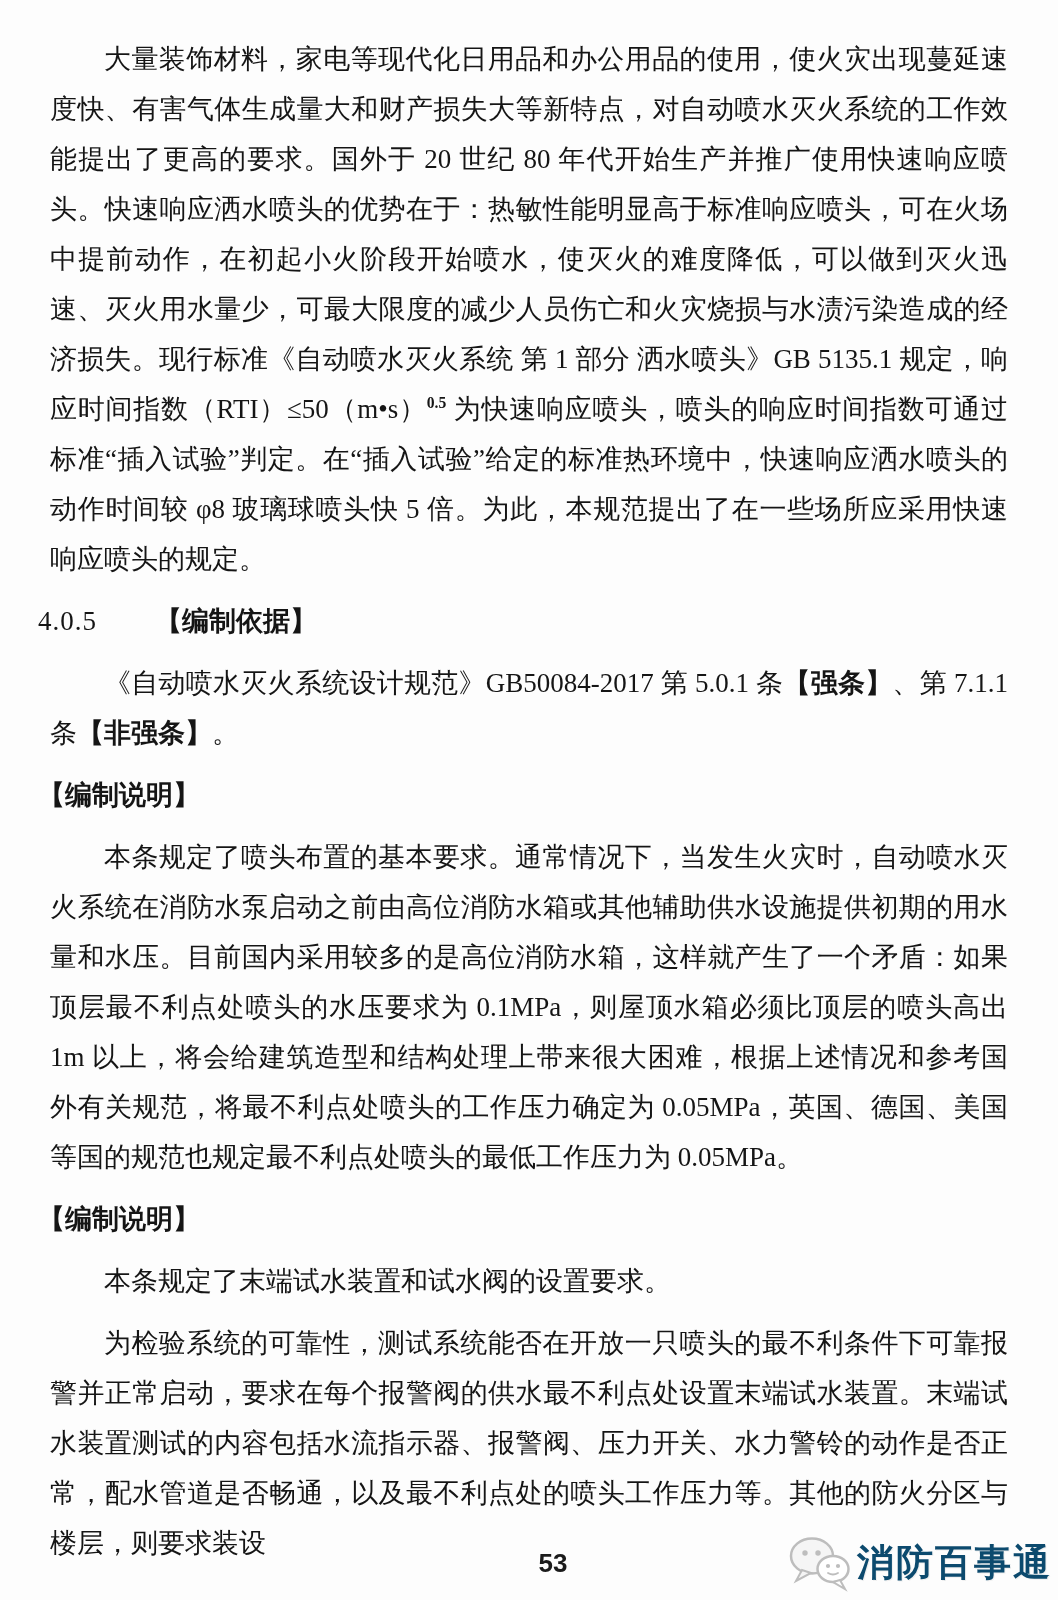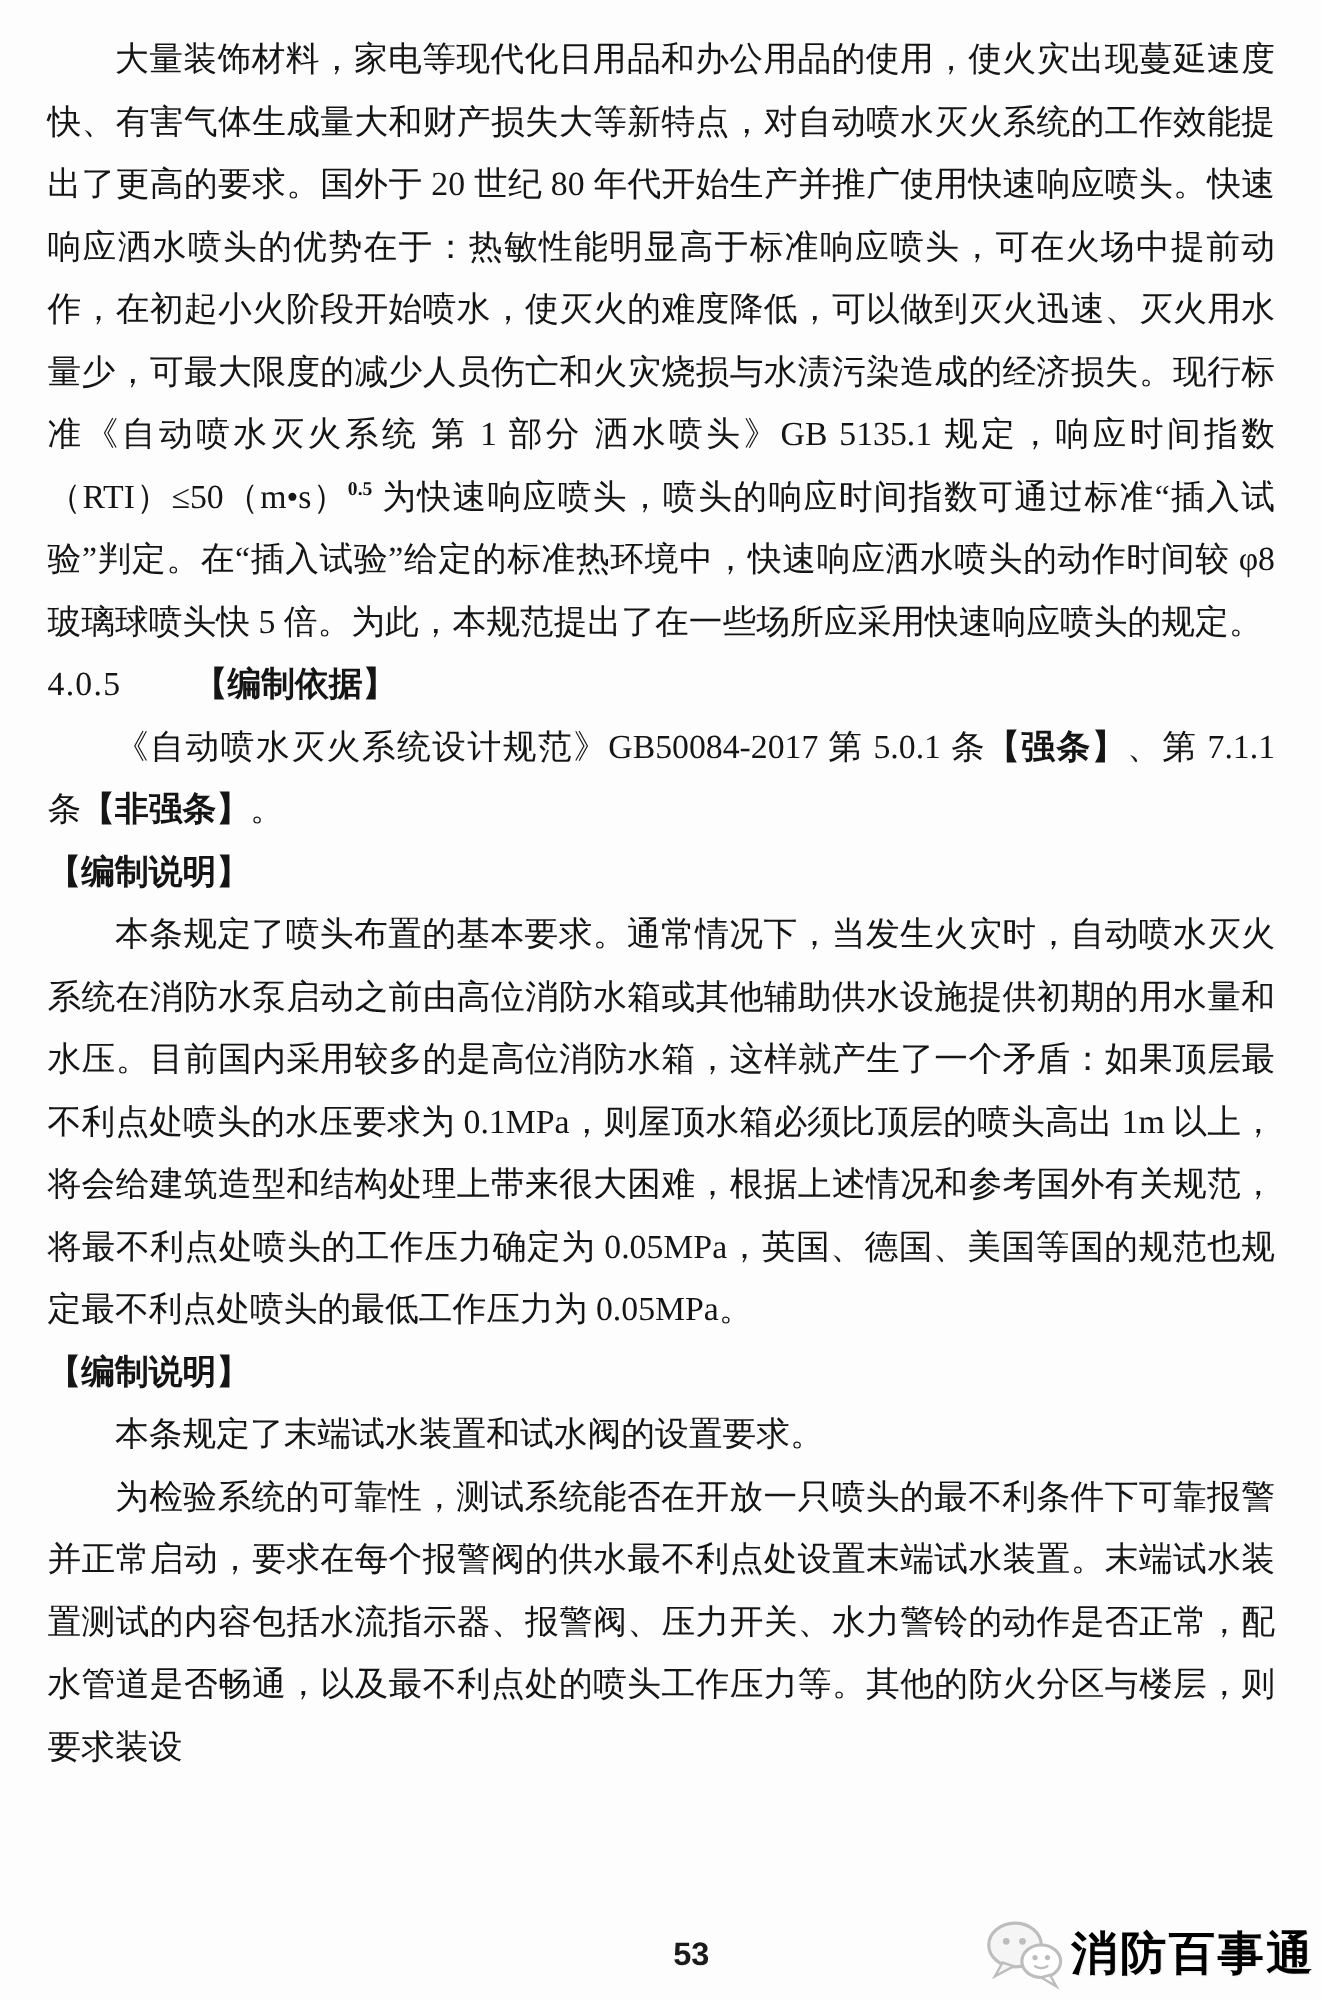--- a/index.html
+++ b/index.html
@@ -19,21 +19,21 @@
   }
   .content {
     position: absolute;
     left: 38px;
     top: 22px;
     width: 982px;
     line-height: 50px;
     text-align: justify;
   }
   .para {
-    margin: 0;
+    margin: 12px;
     text-indent: 2em;
     text-align: justify;
     text-align-last: left;
   }
   .heading {
     margin: 0;
     text-indent: 0;
   }
   .heading .sec-num {
     font-weight: normal;
@@ -67,21 +67,21 @@
     color: #1b1b1b;
     margin-left: 24px;
   }
   .watermark {
     position: absolute;
     right: 6px;
     top: 1534px;
     display: flex;
     align-items: center;
     gap: 4px;
-    color: #000000;
+    color: #0c4a6e;
     font-size: 37px;
     font-weight: bold;
     letter-spacing: 2px;
     text-shadow: 1px 1px 0 #efefef;
     pointer-events: none;
   }
   .watermark svg { display: block; }
 </style>
 </head>
 <body>

